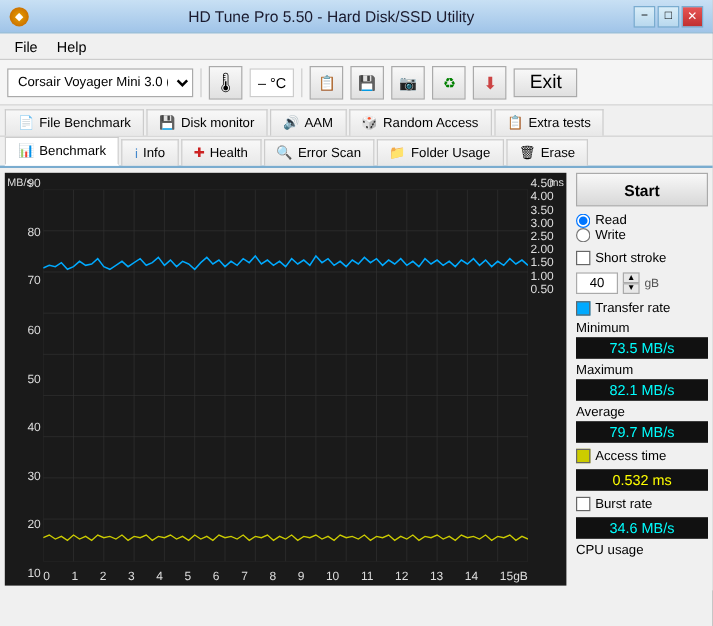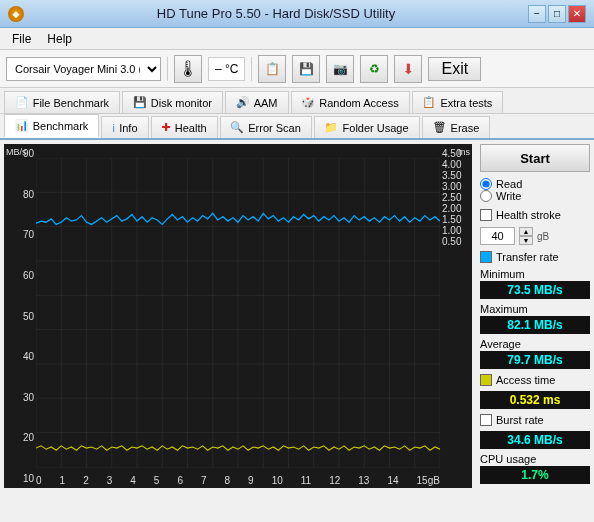--- a/index.html
+++ b/index.html
@@ -65,21 +65,21 @@
     
     .checkbox-row { display: flex; align-items: center; gap: 4px; font-size: 11px; margin: 1px 0; }
     
     .stroke-row { display: flex; align-items: center; gap: 4px; font-size: 11px; margin: 1px 0; }
     .stroke-input { width: 35px; height: 18px; border: 1px solid #aaa; text-align: center; font-size: 11px; }
     .stroke-spin { display: flex; flex-direction: column; }
     .spin-btn { width: 14px; height: 9px; border: 1px solid #aaa; background: #e8e8e8; font-size: 7px; display: flex; align-items: center; justify-content: center; cursor: pointer; line-height: 1; }
     
     .stat-block { display: flex; flex-direction: column; gap: 1px; }
     .stat-label { font-size: 11px; display: flex; align-items: center; gap: 3px; }
-    .stat-value { color: #00ffff; font-size: 13px; font-weight: bold; background: #1a1a1a; padding: 2px 4px; text-align: center; }
+    .stat-value { color: #00ffff; font-size: 13px; font-weight: normal; background: #1a1a1a; padding: 2px 4px; text-align: center; }
     
     svg.chart-svg { position: absolute; top: 0; left: 0; width: 100%; height: 100%; }
     
     .checkbox-check { width: 12px; height: 12px; border: 1px solid #666; background: white; display: flex; align-items: center; justify-content: center; font-size: 9px; }
     
     .unit-label { font-size: 10px; color: #555; }
   </style>
 </head>
 <body>
 
@@ -264,21 +264,21 @@
         <span>Read</span>
       </label>
       <label class="radio-row">
         <input type="radio" name="rw" class="radio-input" style="">
         <span>Write</span>
       </label>
     </div>
 
     <div class="checkbox-row">
       <div class="checkbox-check"></div>
-      <span>Health stroke</span>
+      <span>Short stroke</span>
     </div>
 
     <div class="stroke-row">
       <input type="text" class="stroke-input" value="40" style="">
       <div class="stroke-spin">
         <div class="spin-btn">▲</div>
         <div class="spin-btn">▼</div>
       </div>
       <span class="unit-label">gB</span>
     </div>
@@ -318,16 +318,15 @@
     <div class="checkbox-row">
       <div class="checkbox-check"></div>
       <span>Burst rate</span>
     </div>
     <div class="stat-value" style="color:#00ffff; background:#111; font-size:12px;">34.6 MB/s</div>
 
     <div class="stat-block">
       <span class="stat-label">
         <span>CPU usage</span>
       </span>
-      <div class="stat-value" style="color:#00ff88; background:#111; font-size:12px;">1.7%</div>
     </div>
   </div>
 </div>
 
 </body></html>

